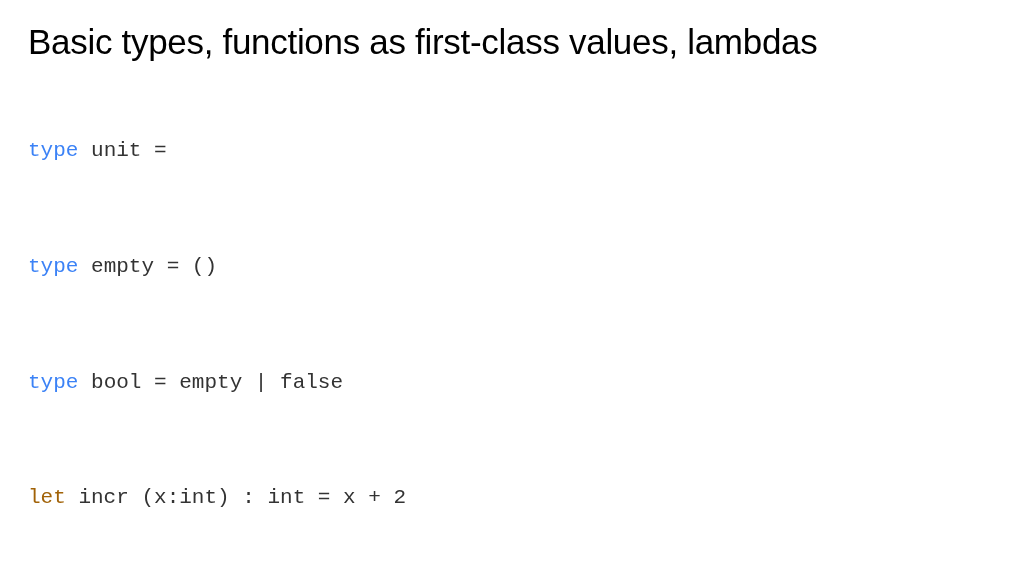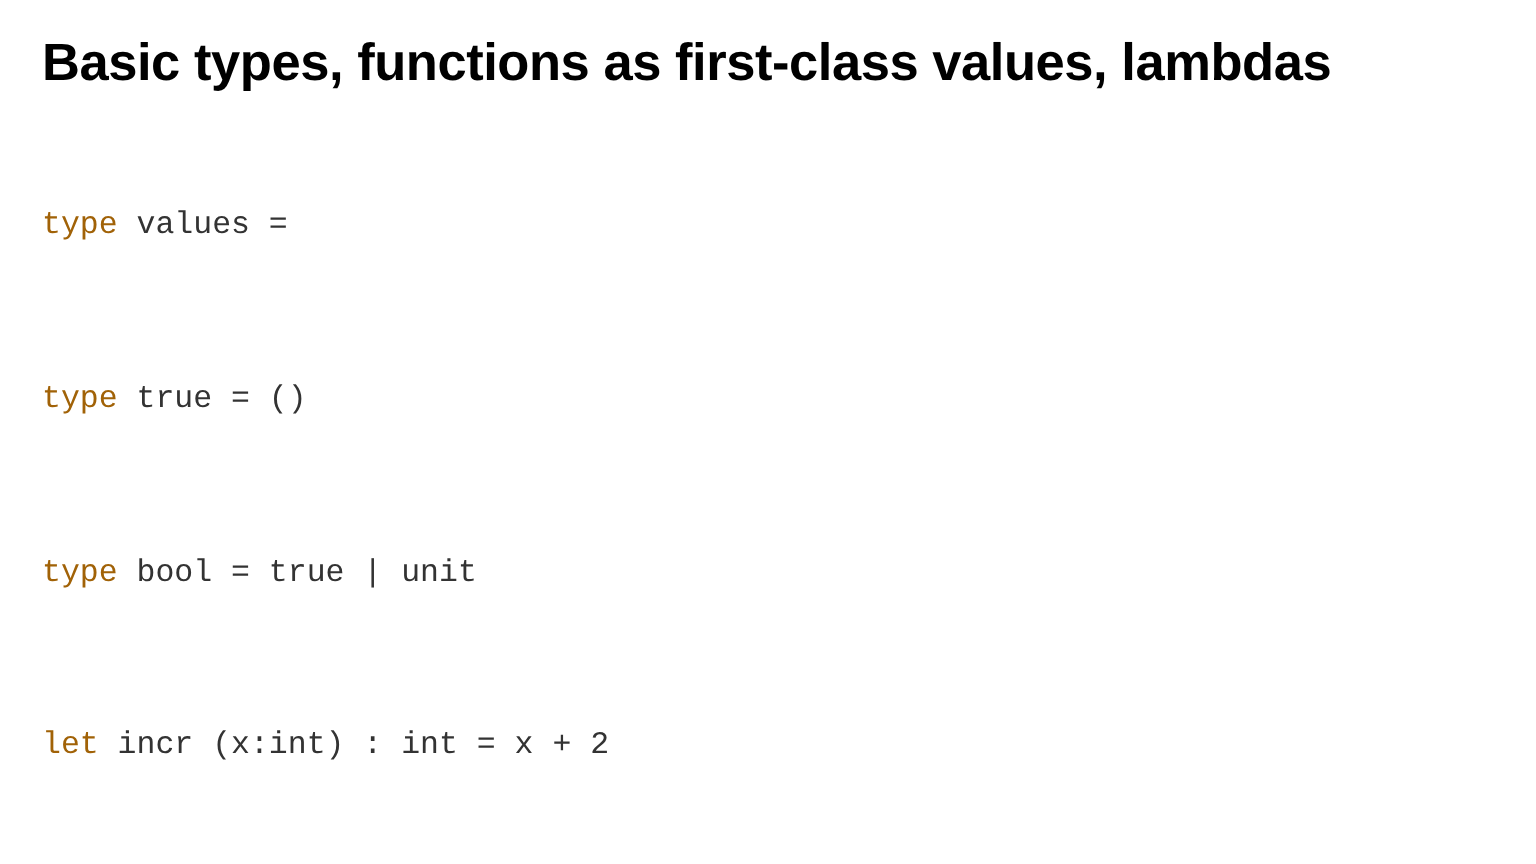--- a/index.html
+++ b/index.html
@@ -11,46 +11,46 @@
     font-family: "Segoe UI", "Helvetica Neue", Arial, sans-serif;
     color: #000;
     overflow: hidden;
   }
   .slide {
     box-sizing: border-box;
     padding: 22px 28px 0 28px;
   }
   .title {
     font-size: 35px;
-    font-weight: 700;
+    font-weight: 400;
     margin: 0 0 26px 0;
     letter-spacing: -0.3px;
   }
   .code {
     font-family: "Consolas", "Menlo", "Courier New", monospace;
     font-size: 21px;
     line-height: 1.2;
     white-space: pre;
   }
   .code .line {
     display: block;
     margin-bottom: 40px;
   }
-  .kw-type { color: #a16207; }  
+  .kw-type { color: #3b82f6; }  
   .kw-let  { color: #a16207; }  
   .body    { color: #333333; }  
 </style>
 </head>
 <body>
 
 <div class="slide">
   <h1 class="title">Basic types, functions as first-class values, lambdas</h1>
 
   <div class="code">
-    <span class="line"><span class="kw-type">type</span><span class="body"> values =</span></span>
-    <span class="line"><span class="kw-type">type</span><span class="body"> true = ()</span></span>
-    <span class="line"><span class="kw-type">type</span><span class="body"> bool = true | unit</span></span>
+    <span class="line"><span class="kw-type">type</span><span class="body"> unit =</span></span>
+    <span class="line"><span class="kw-type">type</span><span class="body"> empty = ()</span></span>
+    <span class="line"><span class="kw-type">type</span><span class="body"> bool = empty | false</span></span>
     <span class="line"><span class="kw-let">let</span><span class="body"> incr (x:int) : int = x + 2</span></span>
     
     
     
   </div>
 </div>
 
 </body></html>

